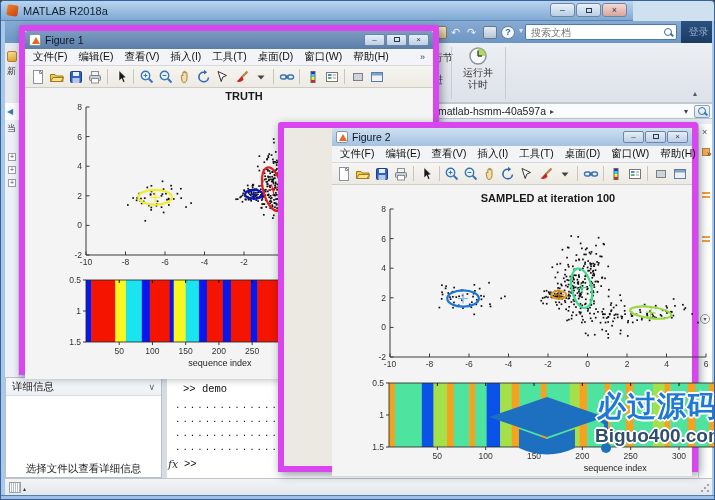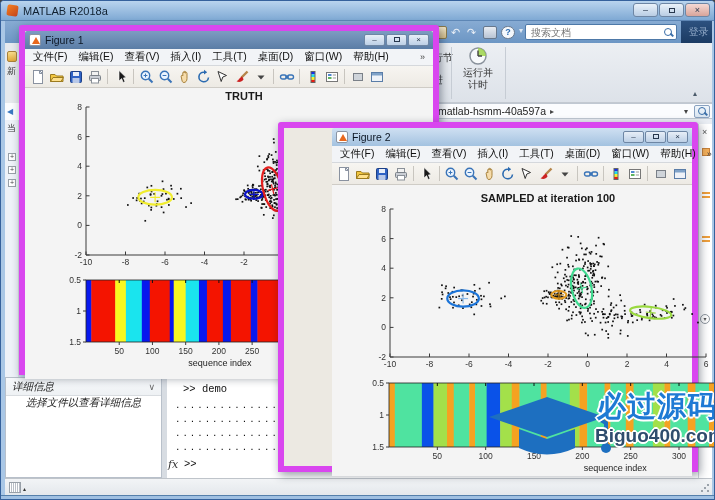--- a/index.html
+++ b/index.html
@@ -1,20 +1,20 @@
 <!DOCTYPE html>
 <html><head>
 <meta charset="utf-8">
 <style>
   html,body{margin:0;padding:0;background:#444;}
   *{box-sizing:border-box;font-family:"Liberation Sans","DejaVu Sans",sans-serif;}
   .screen{position:relative;width:715px;height:500px;overflow:hidden;background:#cfe0ef;border:1px solid #35619c;border-radius:4px 4px 0 0;}
   .abs{position:absolute;}
   
-  .mw-titlebar{left:0;top:0;width:715px;height:20px;background:linear-gradient(#b9d4ee,#7fa9d4);display:flex;align-items:center;padding-left:6px;border-bottom:1px solid #5d86b5;}
+  .mw-titlebar{left:0;top:0;width:632px;height:20px;background:linear-gradient(#b9d4ee,#7fa9d4);display:flex;align-items:center;padding-left:6px;border-bottom:1px solid #5d86b5;}
   .mw-logo{width:11px;height:11px;background:linear-gradient(135deg,#f58020,#c2441c);transform:rotate(8deg);border-radius:2px;margin-right:5px;}
   .mw-title{font-size:11px;color:#102030;}
   .winbtns{position:absolute;right:6px;top:2px;display:flex;gap:1px;}
   .wb{width:25px;height:14px;background:linear-gradient(#eaf2fa,#b9cde4);border:1px solid #6e86a4;border-radius:3px;font-size:9px;line-height:12px;text-align:center;color:#2a3a50;}
   .wb.close{background:linear-gradient(#f5d9d4,#d8a49a);}
   
   .mw-topstrip{left:0;top:20px;width:715px;height:22px;background:linear-gradient(#87abd3,#6c96c4);}
   .quickicons{left:432px;top:22px;height:18px;display:flex;align-items:center;gap:4px;}
   .qi{width:14px;height:13px;border-radius:2px;}
   .qi.clip{background:linear-gradient(#f2e6c8,#d8c18a);border:1px solid #8a7a4a;}
@@ -52,25 +52,25 @@
   
   .leftstrip{left:4px;top:42px;width:14px;height:435px;}
   .ls-rib{left:0;top:0;width:14px;height:60px;background:#e6e9ed;}
   .ls-new-icon{left:2px;top:8px;width:10px;height:11px;background:linear-gradient(#f8dc8a,#e0a83c);border:1px solid #a8823a;border-radius:2px;}
   .ls-txt{font-size:9px;color:#333;}
   .ls-addr{left:0;top:60px;width:14px;height:17px;background:#fbfcfe;}
   .ls-back{font-size:8px;color:#3a78c0;}
   .ls-body{left:0;top:77px;width:14px;height:358px;background:#eef2f8;border-right:1px solid #d8dee6;}
   .treebox{left:3px;width:8px;height:8px;border:1px solid #98a0a8;background:#fff;font-size:7px;line-height:6px;text-align:center;color:#444;}
   
-  .details{left:4px;top:376px;width:157px;height:101px;background:#fff;border:1px solid #b8c0ca;font-style:italic;}
+  .details{left:4px;top:376px;width:157px;height:101px;background:#fff;border:1px solid #b8c0ca;}
   .det-head{left:0;top:0;width:155px;height:18px;background:linear-gradient(#f7f9fb,#eef1f4);border-bottom:1px solid #d8dce0;display:flex;align-items:center;justify-content:space-between;padding:0 6px;}
   .det-head .t{font-size:10.5px;color:#222;}
   .det-head .ch{font-size:9px;color:#666;}
-  .det-body{left:0;top:18px;width:155px;height:80px;display:flex;align-items:flex-start;justify-content:center;}
+  .det-body{left:0;top:18px;width:155px;height:80px;display:flex;align-items:flex-end;justify-content:center;}
   .det-body span{font-size:10.5px;color:#222;}
   .vdivider{left:161px;top:376px;width:5px;height:101px;background:#d7dce2;}
   .cmdwin{left:166px;top:376px;width:531px;height:101px;background:#fff;border-top:1px solid #b8c0ca;}
   .cmd-line{font-family:Liberation Mono, monospace;font-size:10.5px;color:#111;white-space:nowrap;}
   .cmd-dots{font-family:"DejaVu Sans Mono","Liberation Mono",monospace;font-size:9px;letter-spacing:2px;color:#111;white-space:nowrap;overflow:hidden;width:260px;}
   .fx{font-family:"DejaVu Serif","Liberation Serif",serif;font-style:italic;font-size:11px;color:#333;}
   
   .statusbar{left:4px;top:477px;width:707px;height:17px;background:linear-gradient(#f2f4f6,#e4e8ec);border-top:1px solid #bfc4ca;z-index:5;}
   .tray{left:4px;top:3px;width:12px;height:11px;border:1px solid #98a0a8;background:repeating-linear-gradient(90deg,#fff 0 1px,#b8bec6 1px 2px);}
   .tray-arrow{left:18px;top:6px;font-size:6px;color:#333;}

